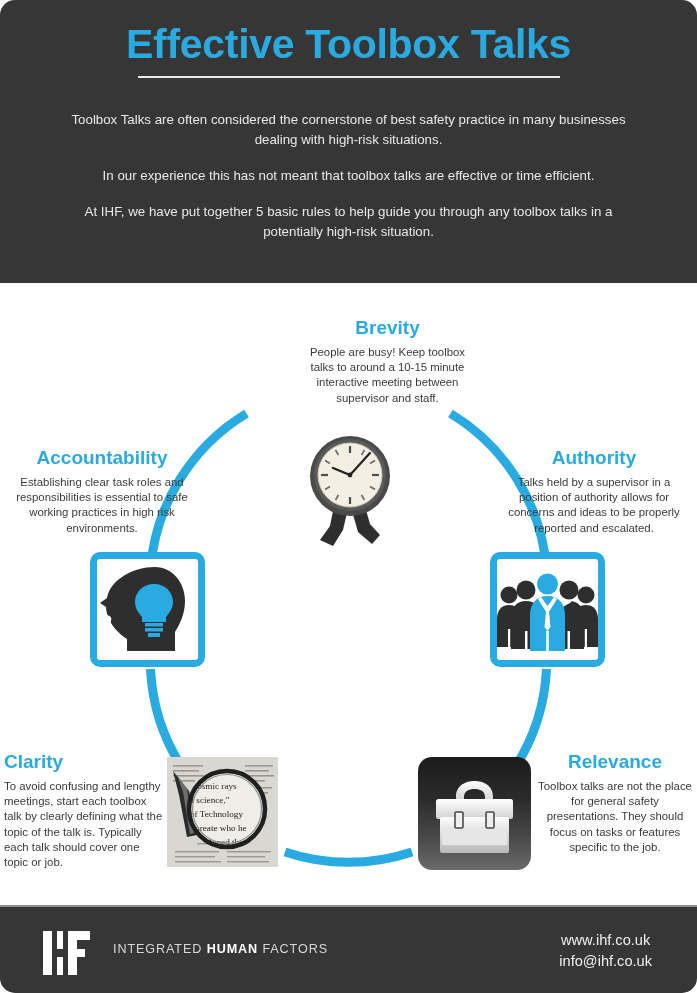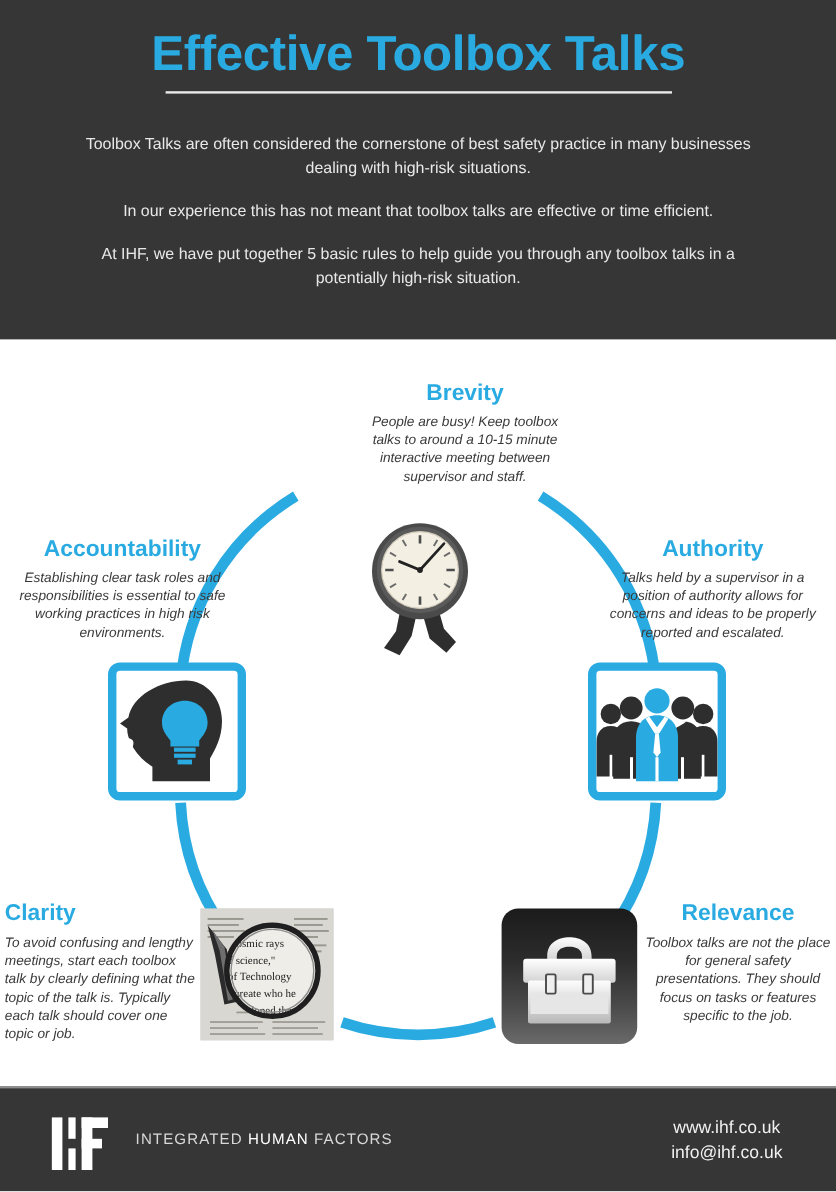--- a/index.html
+++ b/index.html
@@ -2,21 +2,21 @@
 <html><head>
 <meta charset="utf-8">
 <style>
   html,body{margin:0;padding:0;}
   body{
     width:697px;height:993px;
     background:#ffffff;
     font-family:"Liberation Sans", sans-serif;
     overflow:hidden;
   }
-  .poster{position:relative;width:697px;height:993px;overflow:hidden;background:#fff;}
+  .poster{position:relative;width:697px;height:993px;overflow:hidden;background:#fff;border-radius:15px;}
 
   
   .header{
     position:absolute;left:0;top:0;width:697px;height:283px;
     background:#363636;
   }
   .header-title{
     position:absolute;left:0;top:23px;width:697px;
     text-align:center;
     color:#29ABE2;
@@ -53,21 +53,20 @@
     font-weight:bold;
     font-size:19px;
     margin:0 0 6px 0;
     line-height:1.1;
   }
   .sec .sec-body{
     color:#3a3a3a;
     font-size:11.4px;
     line-height:1.34;
     margin:0;
-    font-style:italic;
   }
 
   
   .sec-brevity{left:273px;top:318px;width:157px;text-align:center;}
   
   .sec-account{left:6px;top:448px;width:192px;text-align:center;}
   
   .sec-authority{left:498px;top:448px;width:192px;text-align:center;}
   
   .sec-clarity{left:4px;top:752px;width:160px;}
@@ -101,21 +100,21 @@
     position:absolute;left:0;top:905px;width:697px;height:88px;
     background:#363636;
   }
   .footer-top-rule{position:absolute;left:0;top:0;width:697px;height:2px;background:#8d8d8d;}
   .logo-mark{position:absolute;left:43px;top:931px;width:57px;height:44px;}
   .logo-words{
     position:absolute;left:113px;top:942px;
     color:#d8d8d8;font-size:12.6px;letter-spacing:0.9px;
     white-space:nowrap;
   }
-  .logo-words b{color:#ffffff;font-weight:normal;}
+  .logo-words b{color:#ffffff;font-weight:bold;}
   .contact{
     position:absolute;right:45px;top:930px;
     color:#f0f0f0;font-size:14.6px;line-height:1.42;text-align:left;
   }
   .contact div{white-space:nowrap;text-align:center;}
 </style>
 </head>
 <body>
 
 <div class="poster">

